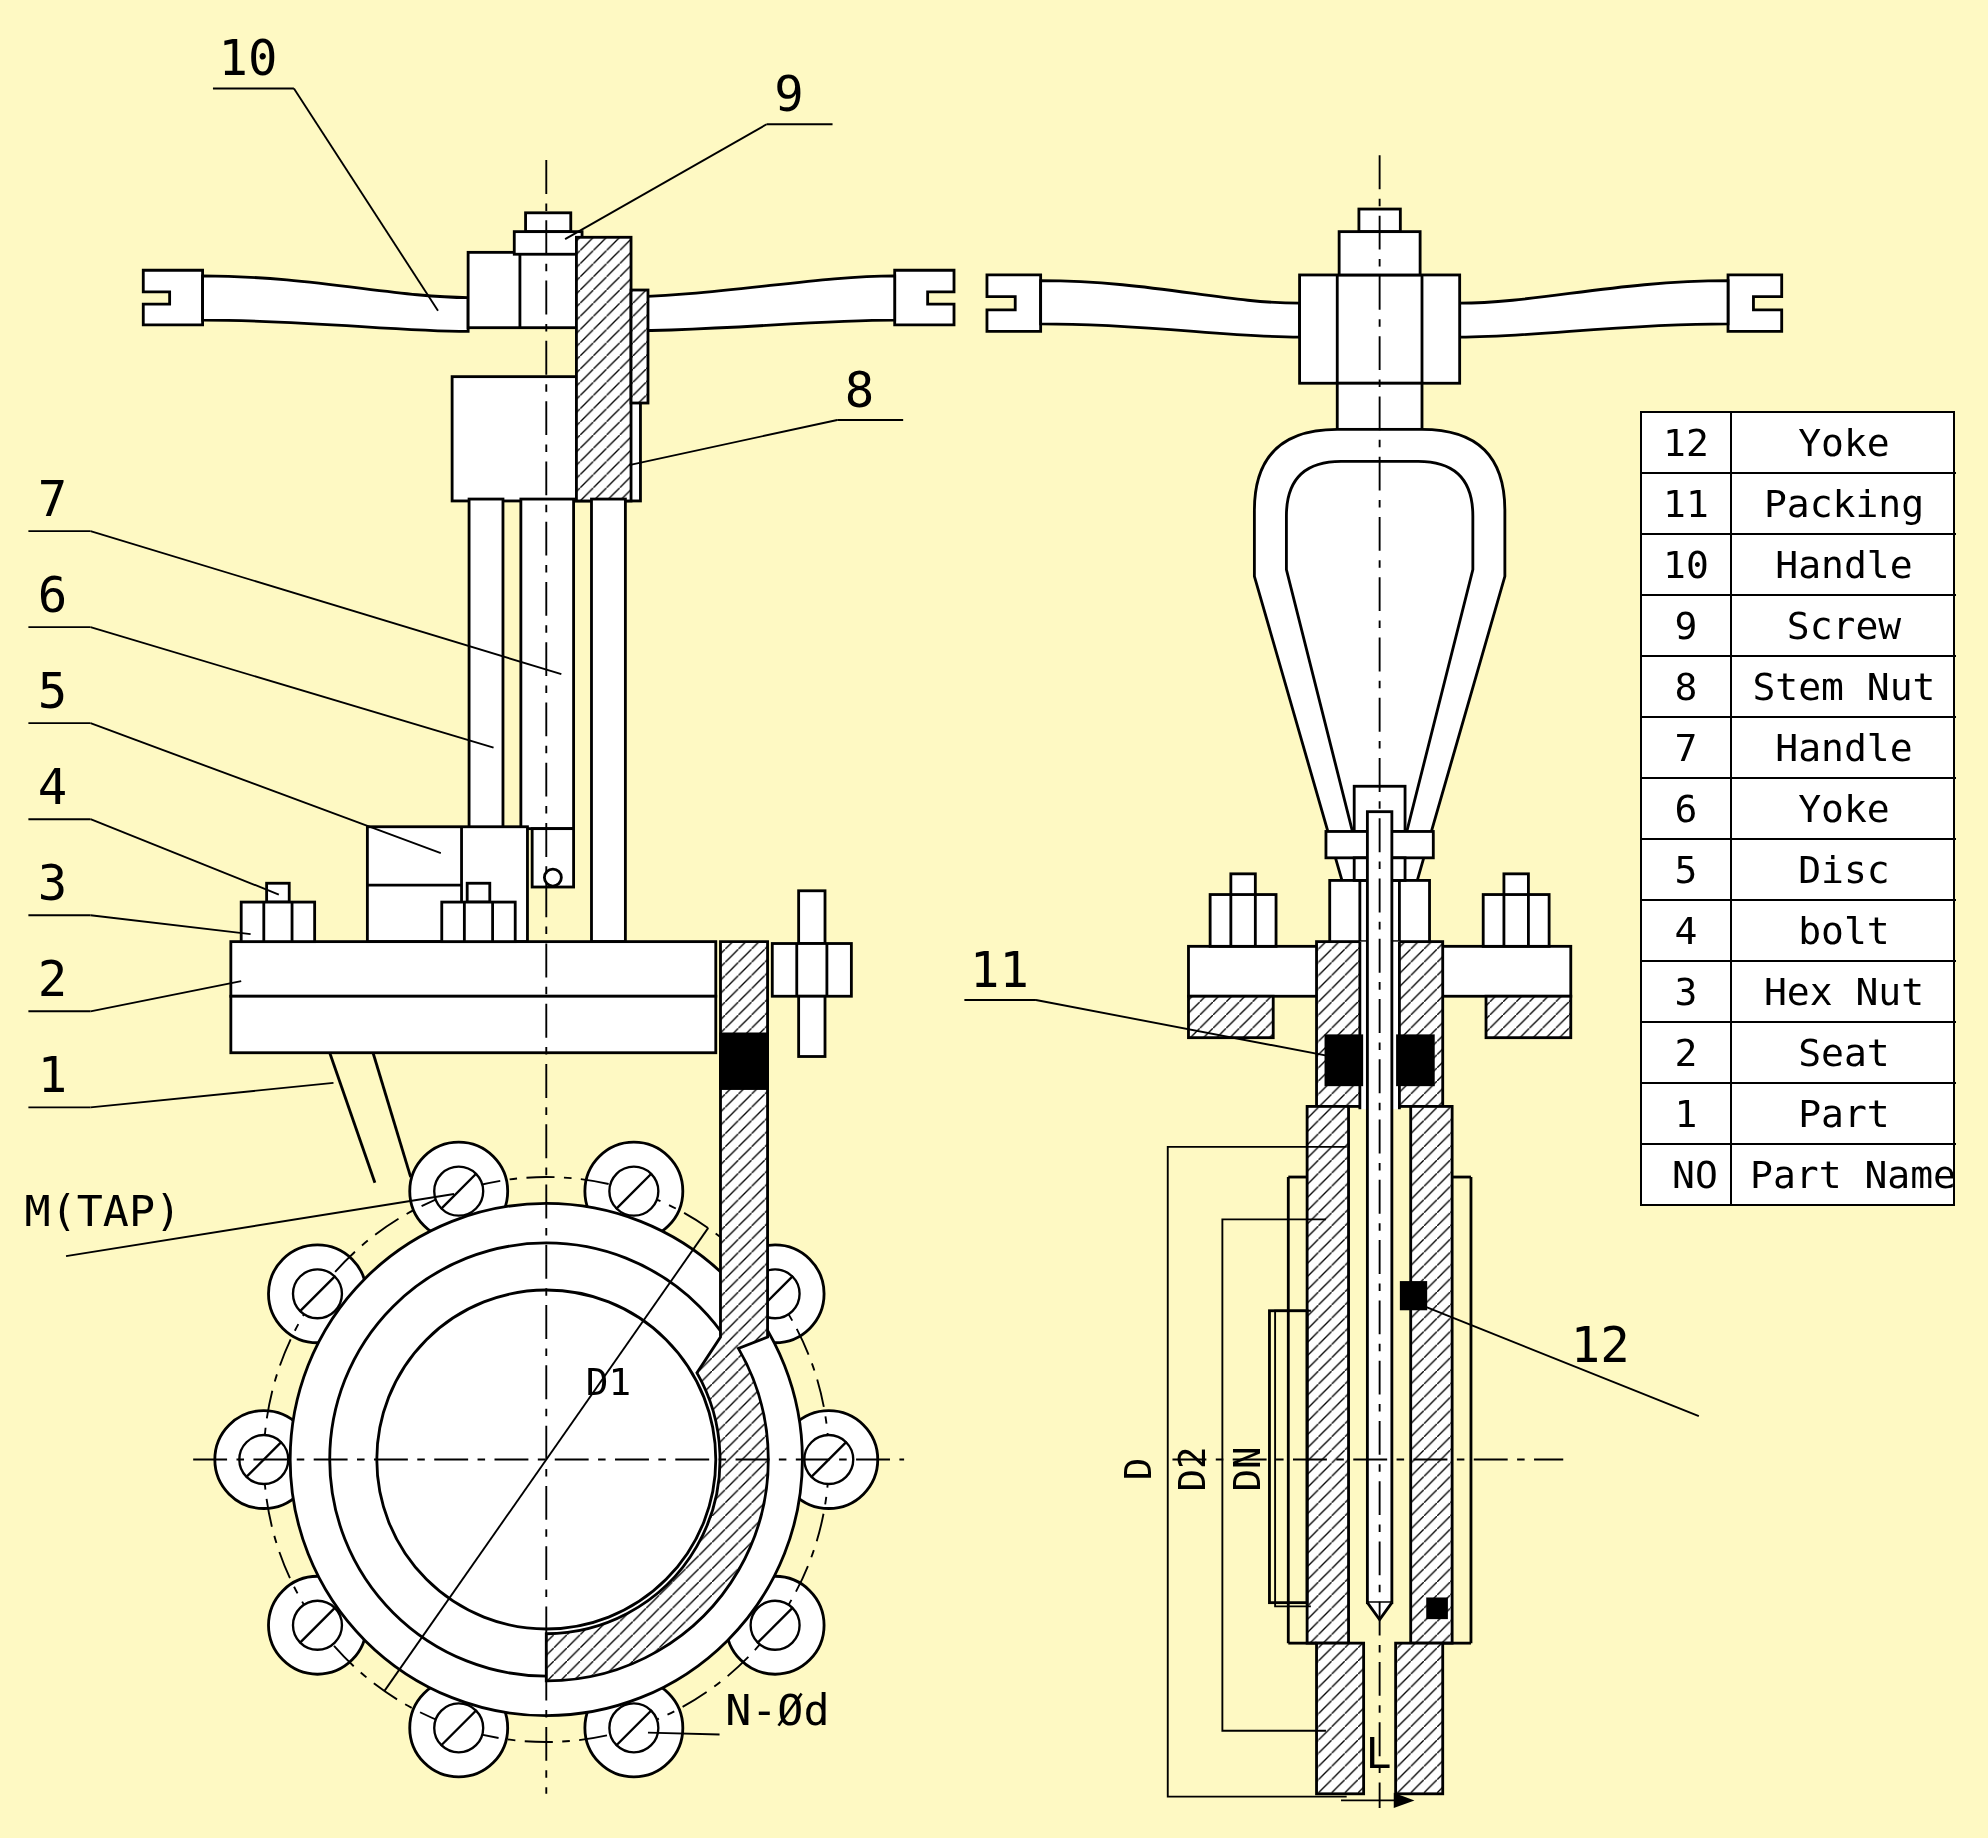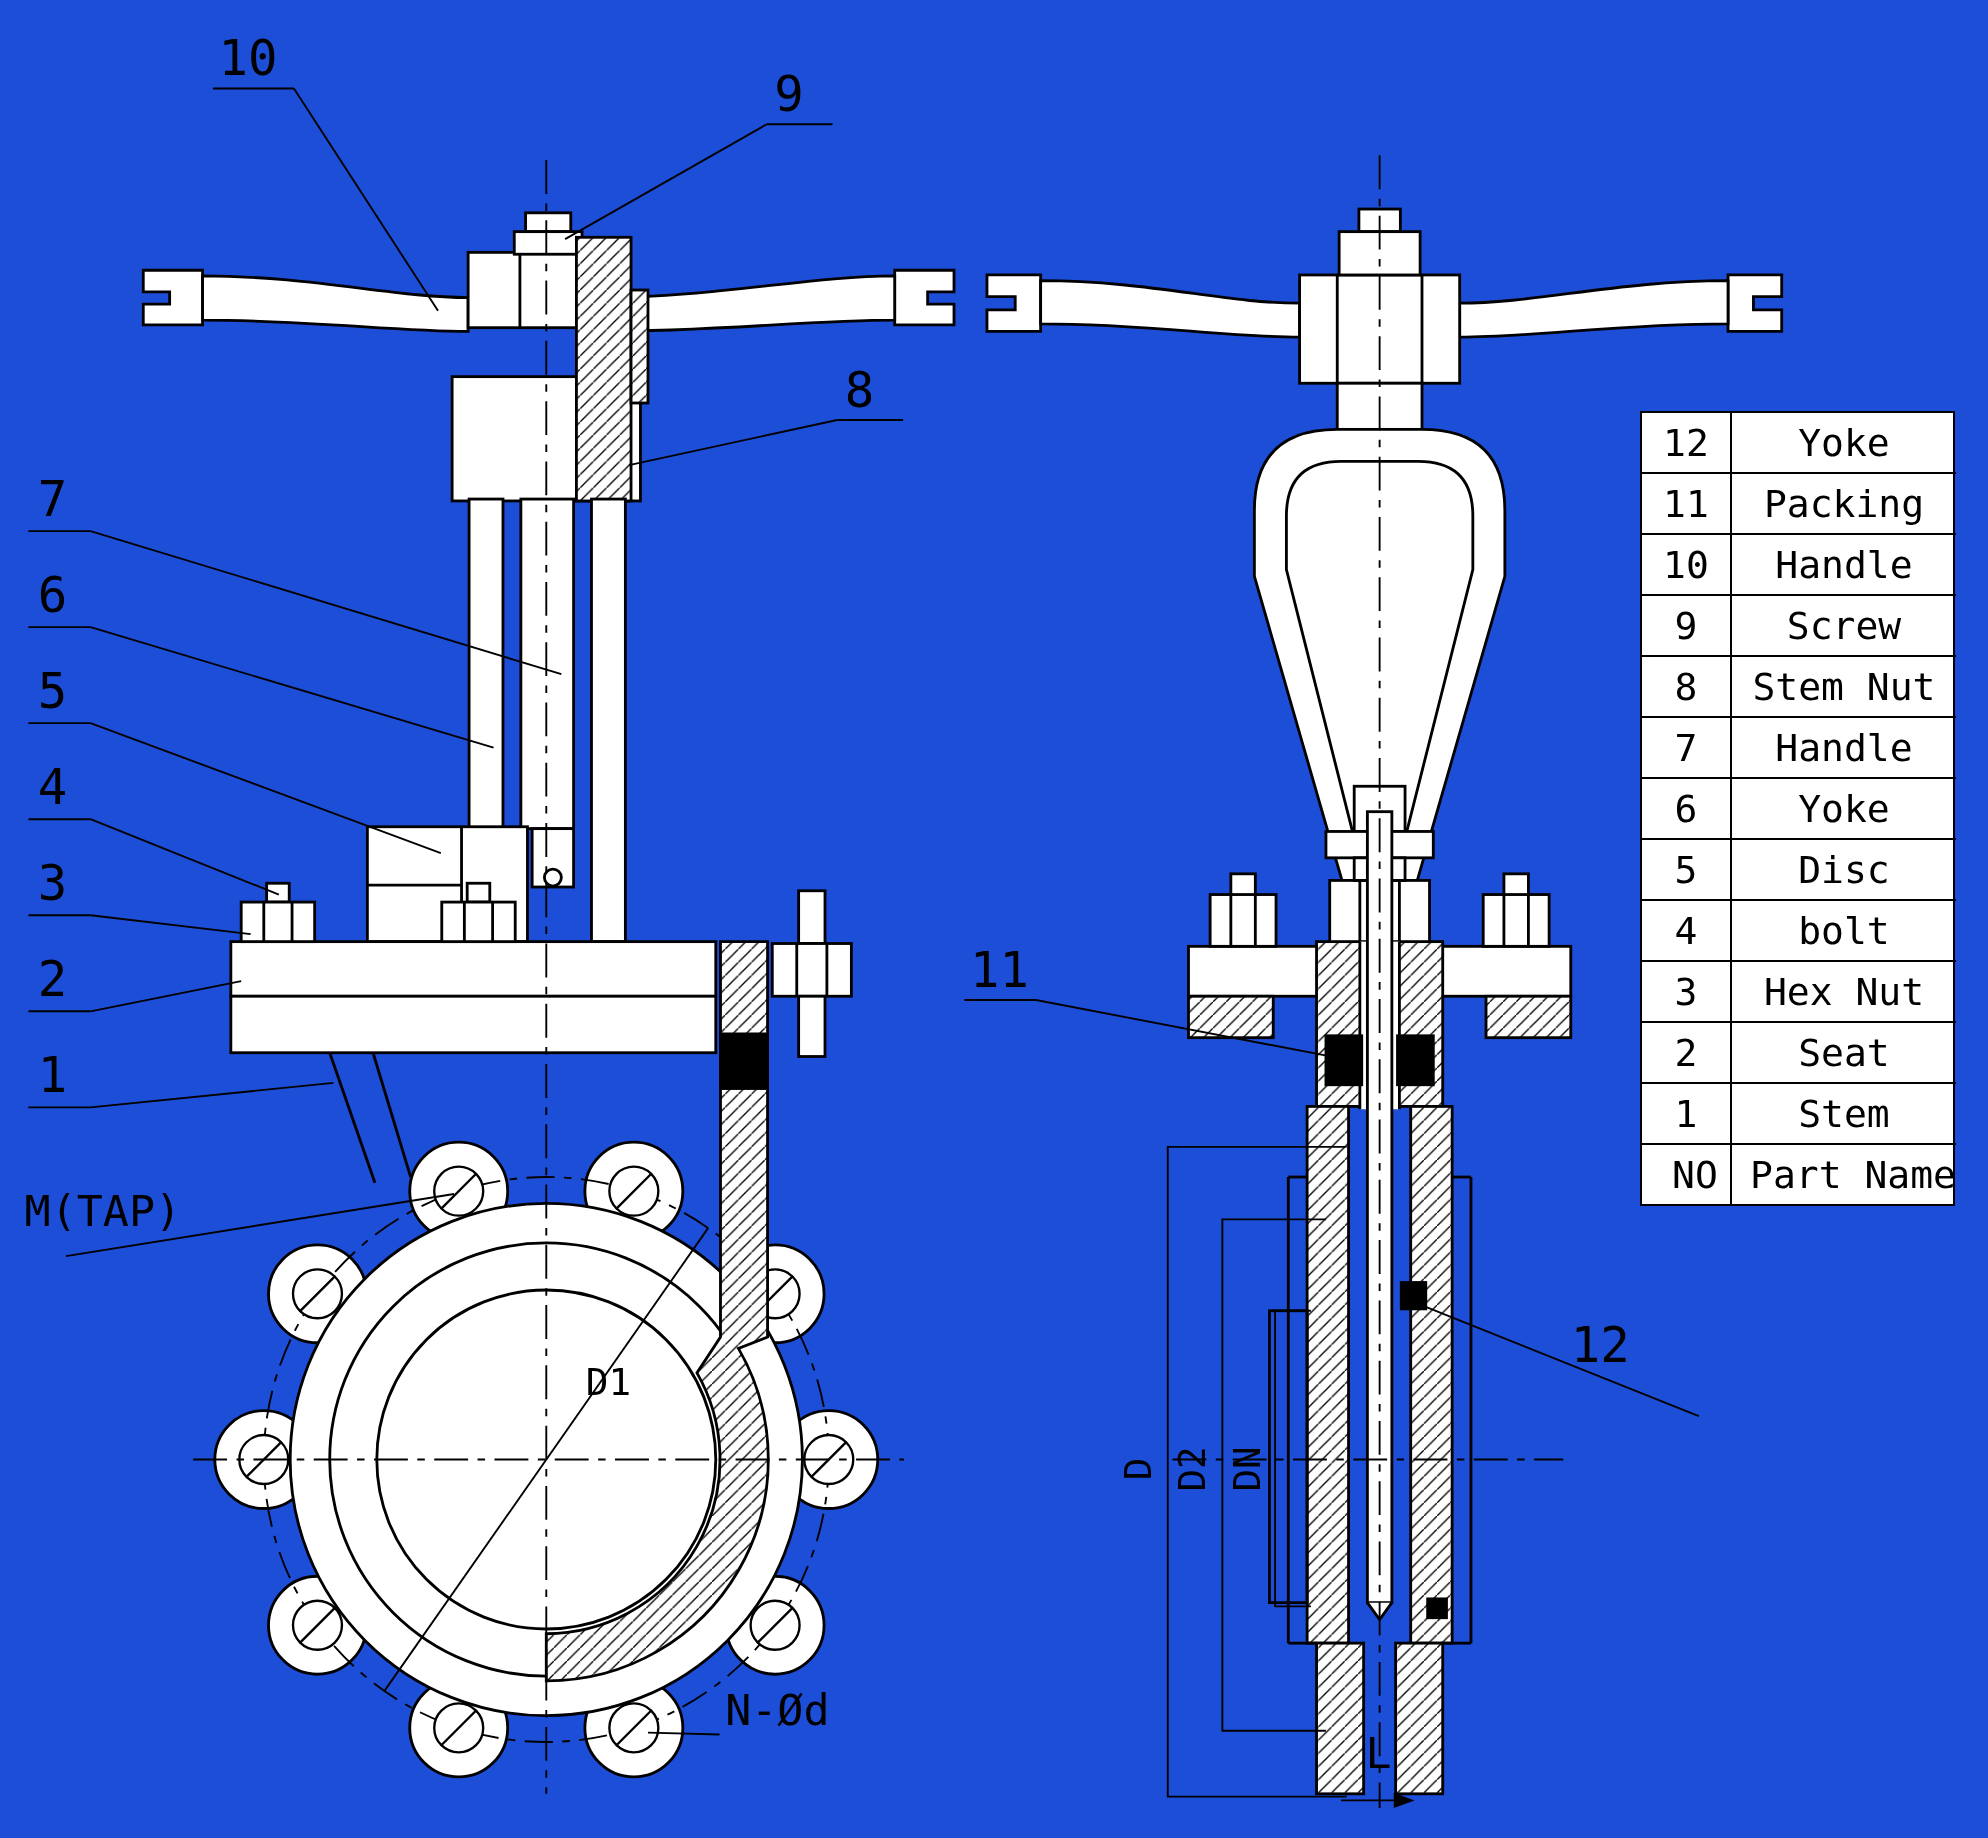--- a/index.html
+++ b/index.html
@@ -1,16 +1,16 @@
 <!DOCTYPE html>
 <html style="font-size:15px"><head>
 <meta charset="utf-8">
 <style>
   html,body{margin:0;padding:0;background:#ffffff;}
-  .canvas{position:relative;width:1989px;height:1839px;background:#1d4ed8;overflow:hidden;
+  .canvas{position:relative;width:1989px;height:1839px;background:#fef9c3;overflow:hidden;
           font-family:"DejaVu Sans Mono",monospace;color:#000;}
   .drawing-svg{position:absolute;left:0;top:0;width:1989px;height:1839px;}
   svg text{font-family:"DejaVu Sans Mono",monospace;fill:#000;}
   .callout{font-size:52px;}
   .dimlabel{font-size:46px;}
   .dimlabel-sm{font-size:40px;}
   .parts-table{position:absolute;left:1640px;top:411px;width:311px;
                border:2.8px solid #000;display:grid;grid-template-columns:90px 1fr;
                font-size:38px;background:#fff;}
   .pt-cell{height:59px;display:flex;align-items:center;justify-content:center;
@@ -315,19 +315,19 @@
   <div class="pt-cell">Yoke</div>
   <div class="pt-cell pt-no">5</div>
   <div class="pt-cell">Disc</div>
   <div class="pt-cell pt-no">4</div>
   <div class="pt-cell">bolt</div>
   <div class="pt-cell pt-no">3</div>
   <div class="pt-cell">Hex Nut</div>
   <div class="pt-cell pt-no">2</div>
   <div class="pt-cell">Seat</div>
   <div class="pt-cell pt-no">1</div>
-  <div class="pt-cell">Stem</div>
+  <div class="pt-cell">Part</div>
   <div class="pt-cell pt-no last">NO</div>
   <div class="pt-cell last">Part Name</div>
 </div>
 
 </div>
 
 
 </body></html>

